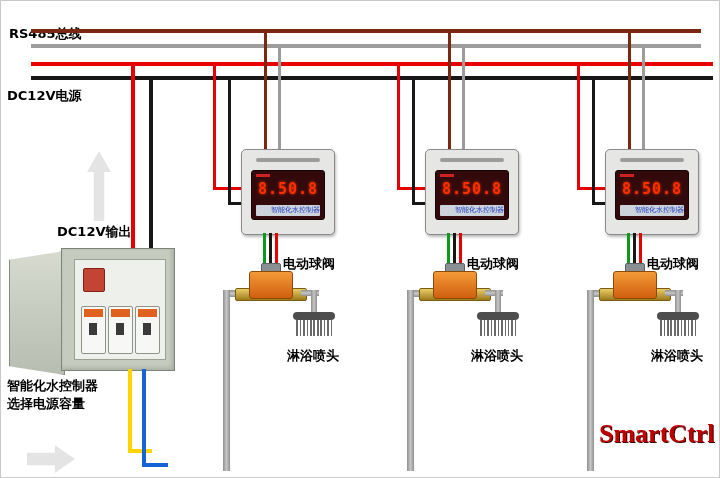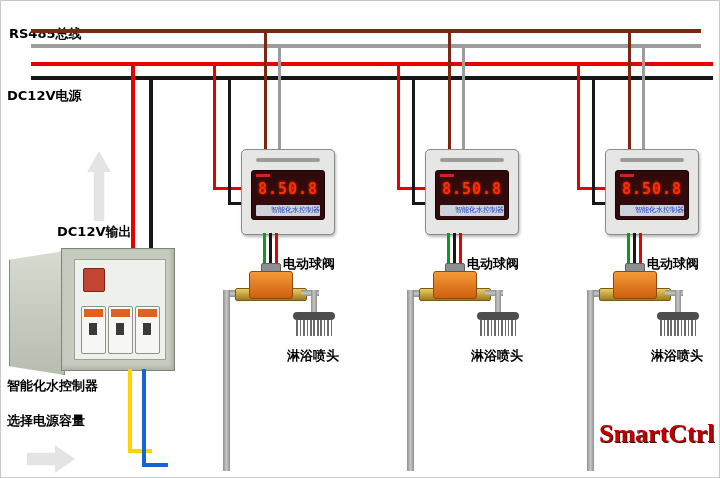--- a/index.html
+++ b/index.html
@@ -141,21 +141,21 @@
       <div class="cab-mod mod-3">
           <div class="mtop"></div>
           <div class="msw"></div>
         </div>
     </div>
   </div>
 
   <div class="arrow-up"></div>
   <div class="lbl" style="left:56px;top:222px;">DC12V输出</div>
   <div class="lbl" style="left:6px;top:376px;">智能化水控制器</div>
-  <div class="lbl" style="left:6px;top:394px;margin-top:17px;">选择电源容量</div>
+  <div class="lbl" style="left:6px;top:394px;">选择电源容量</div>
   <div class="arrow-right"></div>
 
   <div class="wire yel-v c-yellow"></div>
   <div class="wire yel-h c-yellow"></div>
   <div class="wire blu-v c-blue"></div>
   <div class="wire blu-h c-blue"></div>
 
   <div class="unit u1">
     <div class="wire drop-brown c-brown"></div>
     <div class="wire drop-gray c-gray"></div>

